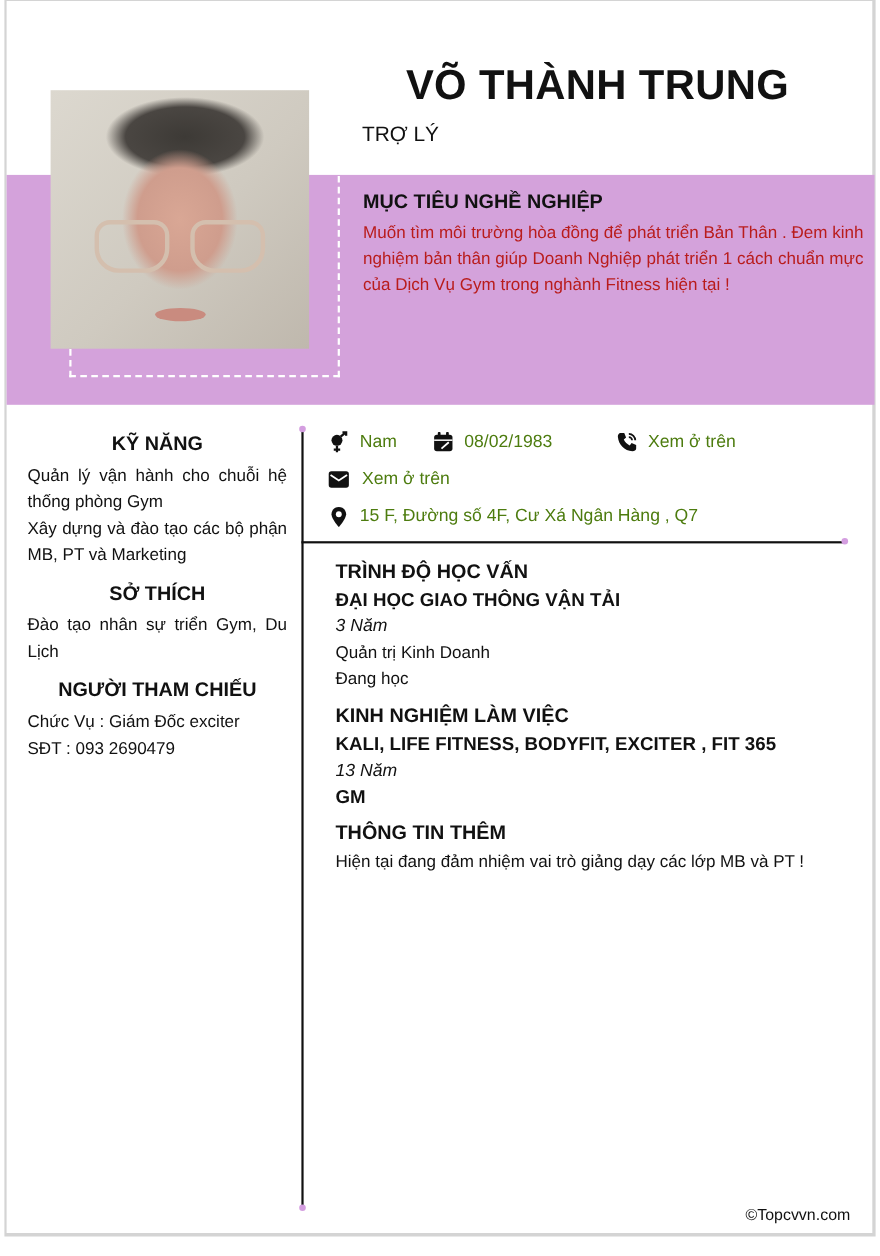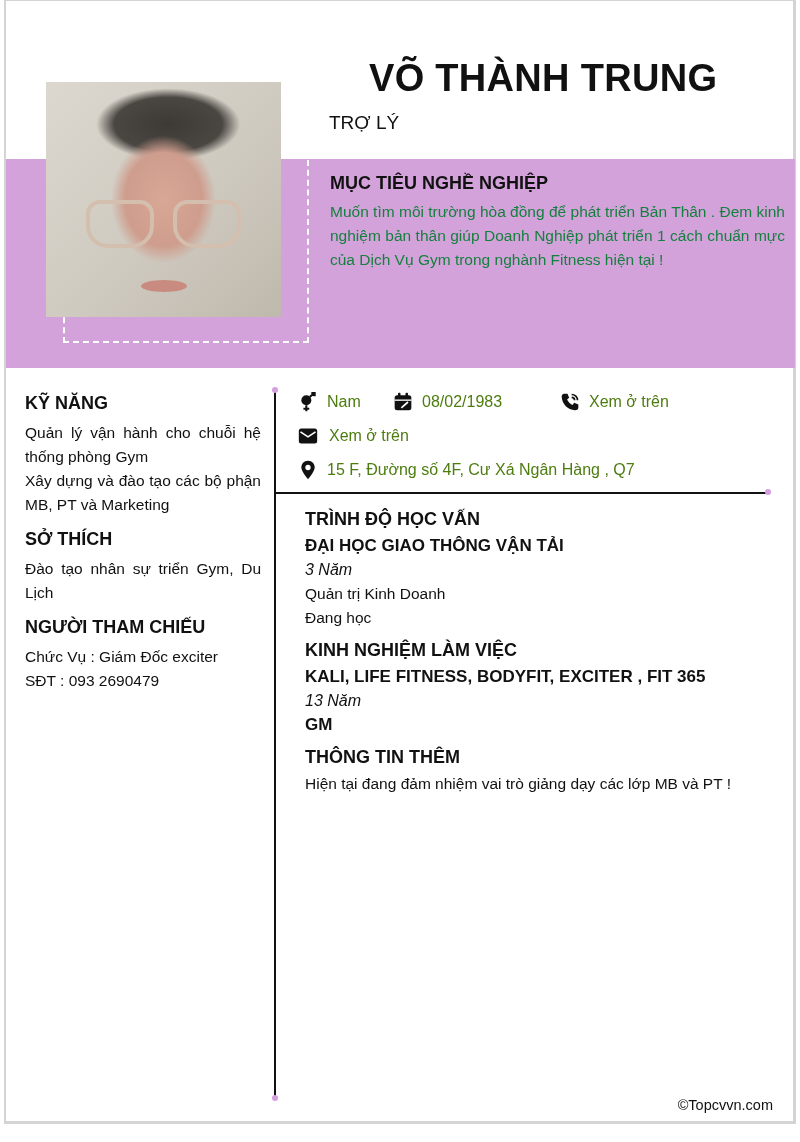--- a/index.html
+++ b/index.html
@@ -45,25 +45,25 @@
   }
   .title {
     position: absolute; left: 329px; top: 112px; font-size: 19px; color: #111;
   }
 
   .objective {
     position: absolute; left: 330px; top: 173px; width: 455px;
   }
   .section-heading { font-size: 18px; font-weight: bold; color: #111; }
   .objective .section-heading { margin-bottom: 6px; }
-  .para { font-size: 15.5px; line-height: 24px; text-align: justify; color: #15803d; }
+  .para { font-size: 15.5px; line-height: 24px; text-align: justify; color: #b91c1c; }
 
   .left-col { position: absolute; left: 25px; top: 393px; width: 236px; }
   .left-col .section { margin-bottom: 12px; }
-  .left-col .section-heading { margin-bottom: 7px; }
+  .left-col .section-heading { margin-bottom: 7px; text-align: center; }
   .left-col .line { font-size: 15.5px; line-height: 24px; text-align: justify; }
 
   .v-line { position: absolute; left: 274px; top: 390px; width: 1.5px; height: 708px; background: #111; }
   .dot { position: absolute; width: 6px; height: 6px; border-radius: 50%; background: #d49ee0; }
   .h-line { position: absolute; left: 274px; top: 492px; width: 494px; height: 1.5px; background: #111; }
 
   .contact { position: absolute; left: 297px; top: 385px; width: 480px; }
   .contact-row { display: flex; align-items: center; height: 34px; }
   .contact-item { display: flex; align-items: center; font-size: 16px; color: #4d7c0f; }
   .contact-item .icon { width: 22px; height: 22px; margin-right: 8px; display: inline-flex; align-items: center; justify-content: center; }

